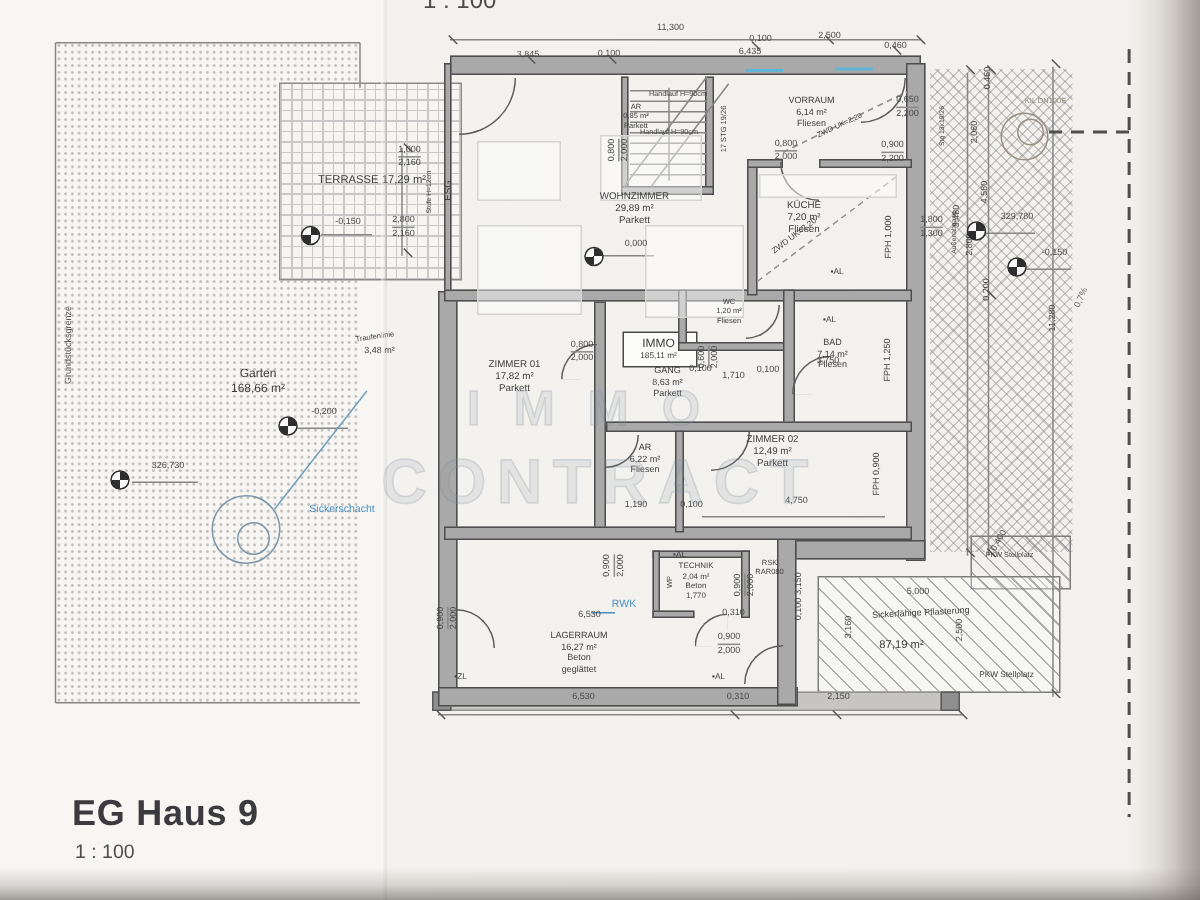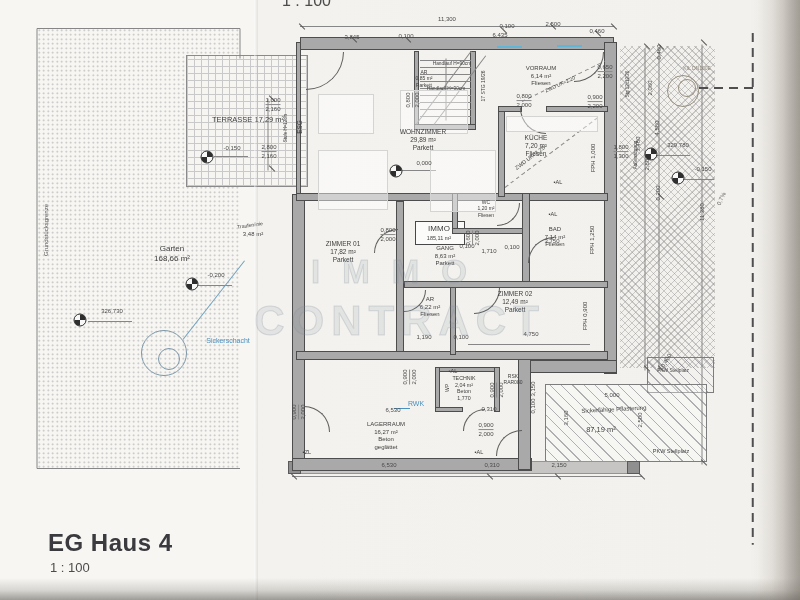--- a/index.html
+++ b/index.html
@@ -288,18 +288,18 @@
       <div class="lvl" style="left: 192px; top: 284px;"></div>
       <div class="lbl dim" style="left: 216px; top: 276px; font-size: 6px; transform: translate(-50%, -50%) rotate(0deg);">-0,200</div>
       <div class="lvl" style="left: 651px; top: 154px;"></div>
       <div class="lbl dim" style="left: 678px; top: 146px; font-size: 6px; transform: translate(-50%, -50%) rotate(0deg);">329,780</div>
       <div class="lvl" style="left: 678px; top: 178px;"></div>
       <div class="lbl dim" style="left: 703px; top: 170px; font-size: 6px; transform: translate(-50%, -50%) rotate(0deg);">-0,150</div>
     </div>
   <div class="wm wm1">IMMO</div>
   <div class="wm wm2">CONTRACT</div>
   <div class="corner-scale">1 : 100</div>
-  <div class="title">EG Haus 4</div>
+  <div class="title">EG Haus 9</div>
   <div class="title-scale">1 : 100</div>
   <div class="crease"></div>
   <div class="shadow-b"></div>
   <div class="shadow-r"></div>
 </div>
 
 </body></html>

